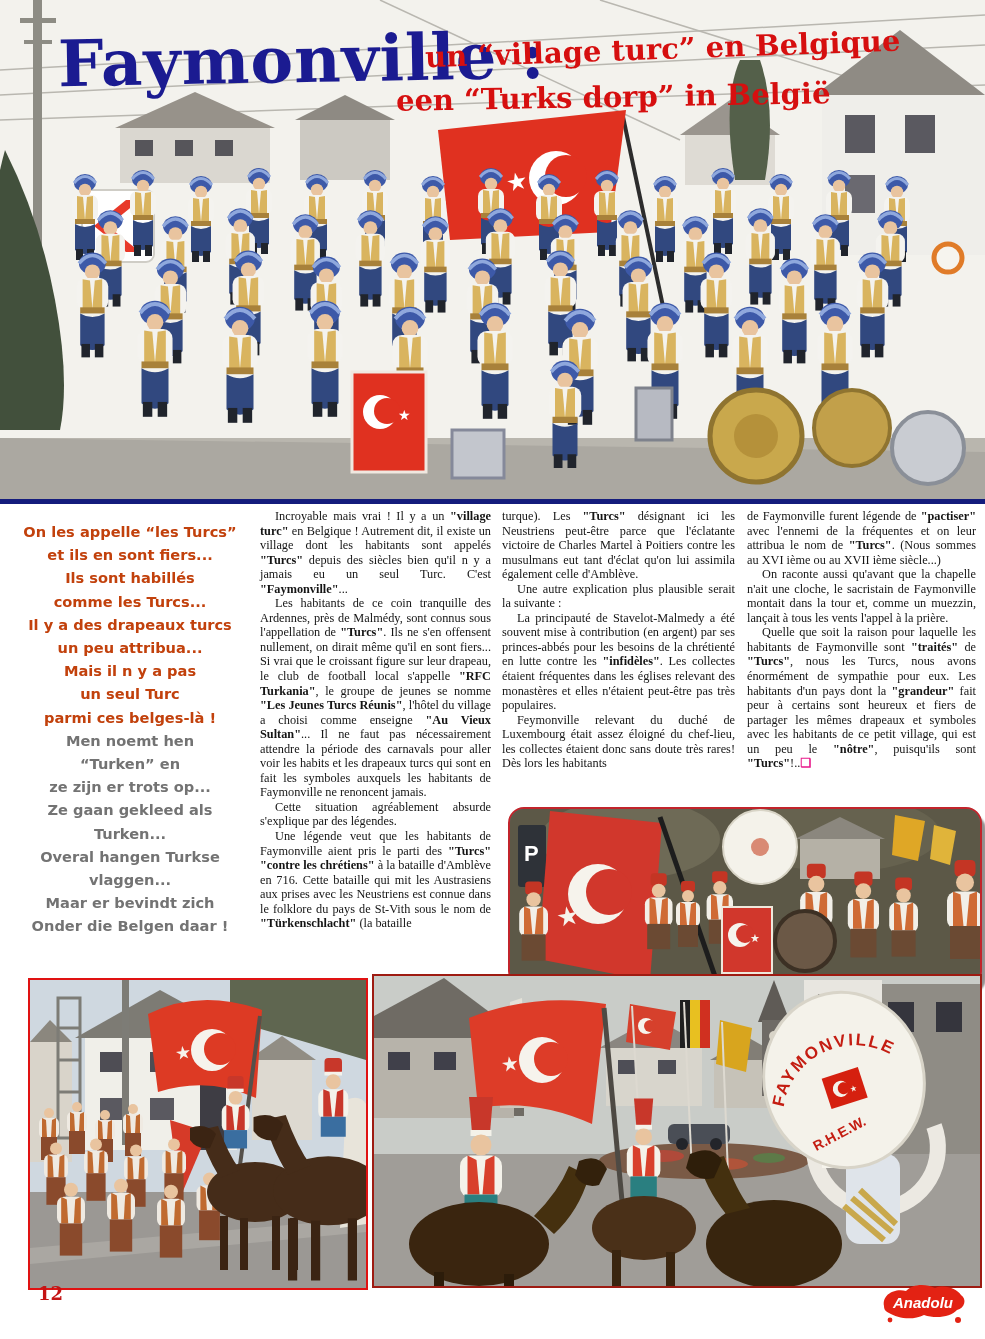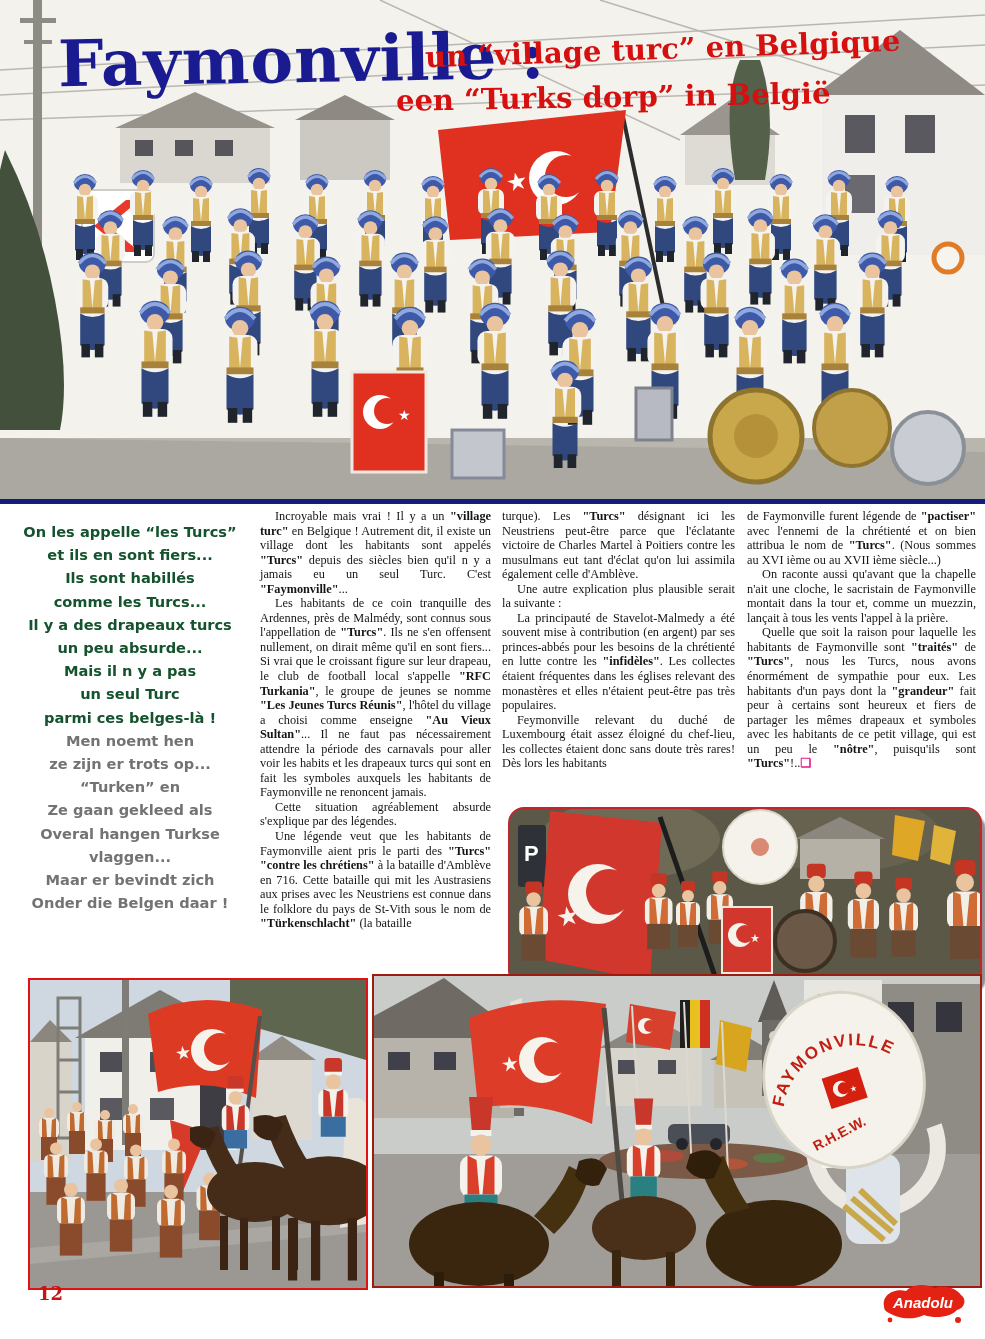--- a/index.html
+++ b/index.html
@@ -12,21 +12,21 @@
   .main-title{position:absolute;left:58px;top:22px;margin:0;font-family:"DejaVu Serif",serif;
         font-weight:bold;font-size:64px;color:#1b1b91;transform:rotate(-1deg);letter-spacing:1px;}
   .sub{position:absolute;font-family:"DejaVu Serif",serif;font-weight:bold;color:#d60f0f;
         font-size:29px;white-space:nowrap;}
   .sub1{left:425px;top:32px;transform:rotate(-2deg);}
   .sub2{left:396px;top:80px;transform:rotate(-1deg);}
   .divider{position:absolute;left:0;top:499px;width:985px;height:5px;background:#141c7c;}
   
   .poem{position:absolute;left:8px;top:520px;width:244px;text-align:center;
         font-family:"DejaVu Sans",sans-serif;font-weight:bold;font-size:14.6px;line-height:23.2px;}
-  .poem-fr{color:#14532d;}
+  .poem-fr{color:#c2410c;}
   .poem-nl{color:#737373;}
   
   .col{position:absolute;top:509px;font-size:12.3px;line-height:14.55px;text-align:justify;
         color:#141414;}
   .col1{left:260px;width:231px;}
   .col2{left:502px;width:233px;}
   .col3{left:747px;width:229px;}
   .col p{margin:0;text-indent:15px;}
   .col p.cont{text-indent:0;}
   .seg-b{font-weight:bold;}
@@ -204,51 +204,52 @@
 
   <div class="divider"></div>
 
   <div class="poem">
     <div class="poem-fr">
       <div>On les appelle “les Turcs”</div>
       <div>et ils en sont fiers...</div>
       <div>Ils sont habillés</div>
       <div>comme les Turcs...</div>
       <div>Il y a des drapeaux turcs</div>
-      <div>un peu absurde...</div>
+      <div>un peu attribua...</div>
       <div>Mais il n y a pas</div>
       <div>un seul Turc</div>
       <div>parmi ces belges-là !</div>
     </div>
     <div class="poem-nl">
       <div>Men noemt hen</div>
+      <div>“Turken” en</div>
       <div>ze zijn er trots op...</div>
-      <div>“Turken” en</div>
       <div>Ze gaan gekleed als</div>
+      <div>Turken...</div>
       <div>Overal hangen Turkse</div>
       <div>vlaggen...</div>
       <div>Maar er bevindt zich</div>
       <div>Onder die Belgen daar !</div>
     </div>
   </div>
 
   <div class="col col1">
     <p><span>Incroyable mais vrai ! Il y a un </span><span class="seg-b">"village turc"</span><span> en Belgique ! Autrement dit, il existe un village dont les habitants sont appelés </span><span class="seg-b">"Turcs"</span><span> depuis des siècles bien qu'il n y a jamais eu  un seul Turc. C'est </span><span class="seg-b">"Faymonville"</span><span>...</span></p>
     <p><span>Les habitants de ce coin tranquille des Ardennes, près de Malmédy, sont connus sous l'appellation de </span><span class="seg-b">"Turcs"</span><span>. Ils ne s'en offensent nullement, on dirait même qu'il en sont fiers... Si vrai que le croissant figure sur leur drapeau, le club de football local s'appelle </span><span class="seg-b">"RFC Turkania"</span><span>, le groupe de jeunes se nomme </span><span class="seg-b">"Les Jeunes Turcs Réunis"</span><span>, l'hôtel du village a choisi comme enseigne </span><span class="seg-b">"Au Vieux Sultan"</span><span>... Il ne faut pas nécessairement attendre la période des carnavals pour aller voir les habits et les drapeaux turcs qui sont en fait les symboles auxquels les habitants de Faymonville ne renoncent jamais.</span></p>
     <p><span>Cette situation agréablement absurde s'explique par des légendes.</span></p>
     <p><span>Une légende veut que les habitants de Faymonville aient pris le parti des </span><span class="seg-b">"Turcs" "contre les chrétiens"</span><span> à la bataille d'Amblève en 716. Cette bataille qui mit les Austrasiens aux prises avec les Neustriens est connue dans le folklore du pays de St-Vith sous le nom de </span><span class="seg-b">"Türkenschlacht"</span><span> (la bataille</span></p>
   </div>
   <div class="col col2">
     <p class="cont"><span>turque). Les </span><span class="seg-b">"Turcs"</span><span> désignant ici les Neustriens peut-être parce que l'éclatante victoire de Charles Martel à Poitiers contre les musulmans eut tant d'éclat qu'on lui assimila également celle d'Amblève.</span></p>
     <p><span>Une autre explication plus plausible serait la suivante :</span></p>
     <p><span>La principauté de Stavelot-Malmedy a été souvent mise à contribution (en argent) par ses princes-abbés pour les besoins de la chrétienté en lutte contre les </span><span class="seg-b">"infidèles"</span><span>. Les collectes étaient fréquentes dans les églises relevant des monastères et elles n'étaient peut-être pas très populaires.</span></p>
     <p><span>Feymonville relevant du duché de Luxembourg était assez éloigné du chef-lieu, les collectes étaient donc sans doute très rares! Dès lors les habitants</span></p>
   </div>
   <div class="col col3">
-    <p class="cont"><span>de Faymonville furent légende de </span><span class="seg-b">"pactiser"</span><span> avec l'ennemi de la chrétienté et on bien attribua le nom de </span><span class="seg-b">"Turcs"</span><span>. (Nous sommes au XVI ième ou au XVII ième siècle...)</span></p>
+    <p class="cont"><span>de Faymonville furent légende de </span><span class="seg-b">"pactiser"</span><span> avec l'ennemi de la fréquentes et on leur attribua le nom de </span><span class="seg-b">"Turcs"</span><span>. (Nous sommes au XVI ième ou au XVII ième siècle...)</span></p>
     <p><span>On raconte aussi qu'avant que la chapelle n'ait une cloche, le sacristain de Faymonville montait dans la tour et, comme un muezzin, lançait à tous les vents l'appel à la prière.</span></p>
     <p><span>Quelle que soit la raison pour laquelle les habitants de Faymonville sont </span><span class="seg-b">"traités"</span><span> de </span><span class="seg-b">"Turcs"</span><span>, nous les Turcs, nous avons énormément de sympathie pour eux. Les habitants d'un pays dont la </span><span class="seg-b">"grandeur"</span><span> fait peur à certains sont heureux et fiers de partager les mêmes drapeaux et symboles avec les habitants de ce petit village, qui est un peu le </span><span class="seg-b">"nôtre"</span><span>, puisqu'ils sont </span><span class="seg-b">"Turcs"</span><span>!..</span><span class="seg-pink">❑</span></p>
   </div>
 
   <div class="photo photo-mid">
     <svg viewBox="0 0 470 176" preserveAspectRatio="none">
       <defs>
         <g id="fezman">
           <rect x="11" y="2" width="14" height="11" rx="3" fill="#c43524"></rect>
           <circle cx="18" cy="17" r="6" fill="#e9c49f"></circle>

